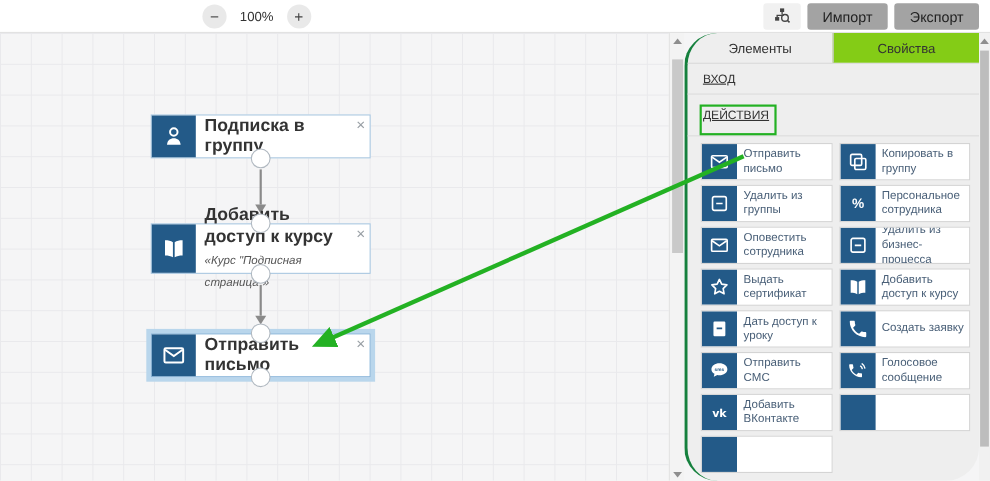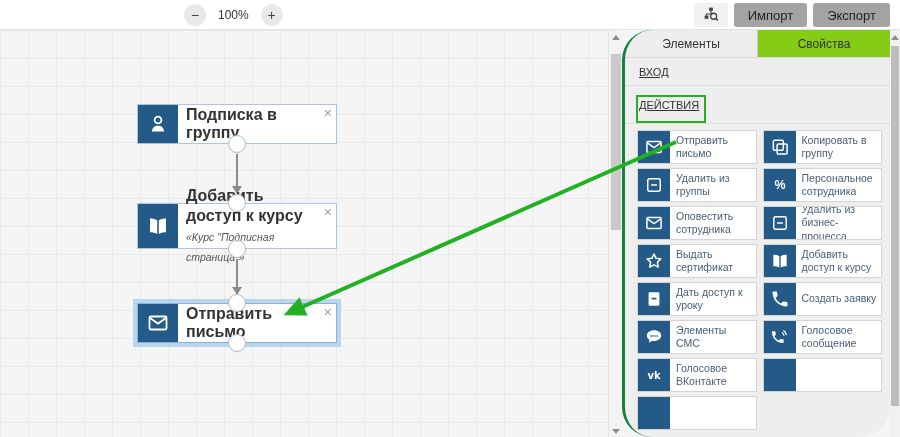--- a/index.html
+++ b/index.html
@@ -284,21 +284,21 @@
     <div class="action-label">Создать заявку</div>
   </div>
 
   <div class="action-item">
     <div class="action-icon">
           <svg viewBox="0 0 24 24">
             <path d="M12 3.8c-4.8 0-8.7 2.9-8.7 6.5 0 2.1 1.3 3.9 3.3 5.1l-.7 3.2 3.8-1.9c.7.1 1.5.2 2.3.2 4.8 0 8.7-2.9 8.7-6.6S16.8 3.8 12 3.8z" fill="#fff"></path>
             <text x="12" y="12.3" text-anchor="middle" font-size="5.2" font-weight="bold" fill="#235a88" font-family="Liberation Sans, sans-serif">sms</text>
           </svg>
         </div>
-    <div class="action-label">Элементы СМС</div>
+    <div class="action-label">Отправить СМС</div>
   </div>
 
   <div class="action-item">
     <div class="action-icon">
           <svg viewBox="0 0 24 24">
             <g transform="scale(0.78) translate(0,3.5)">
               <path d="M6.62 10.79c1.44 2.83 3.76 5.14 6.59 6.59l2.2-2.2c.27-.27.67-.36 1.02-.24 1.12.37 2.33.57 3.57.57.55 0 1 .45 1 1V20c0 .55-.45 1-1 1-9.39 0-17-7.61-17-17 0-.55.45-1 1-1h3.5c.55 0 1 .45 1 1 0 1.25.2 2.45.57 3.57.11.35.03.74-.25 1.02l-2.2 2.2z" fill="#fff"></path>
             </g>
             <path d="M16.5 4.5a7 7 0 0 1 3 4.6" stroke="#fff" stroke-width="1.5" fill="none" stroke-linecap="round"></path>
             <path d="M14.8 7a4 4 0 0 1 1.8 2.7" stroke="#fff" stroke-width="1.5" fill="none" stroke-linecap="round"></path>
@@ -306,21 +306,21 @@
         </div>
     <div class="action-label">Голосовое сообщение</div>
   </div>
 
   <div class="action-item">
     <div class="action-icon">
           <svg viewBox="0 0 24 24">
             <text x="12" y="16.8" text-anchor="middle" font-size="12" font-weight="bold" fill="#fff" font-family="DejaVu Sans, sans-serif">vk</text>
           </svg>
         </div>
-    <div class="action-label">Голосовое ВКонтакте</div>
+    <div class="action-label">Добавить ВКонтакте</div>
   </div>
 
   <div class="action-item">
     <div class="action-icon"></div>
     <div class="action-label"></div>
   </div>
 
   <div class="action-item">
     <div class="action-icon"></div>
     <div class="action-label"></div>

